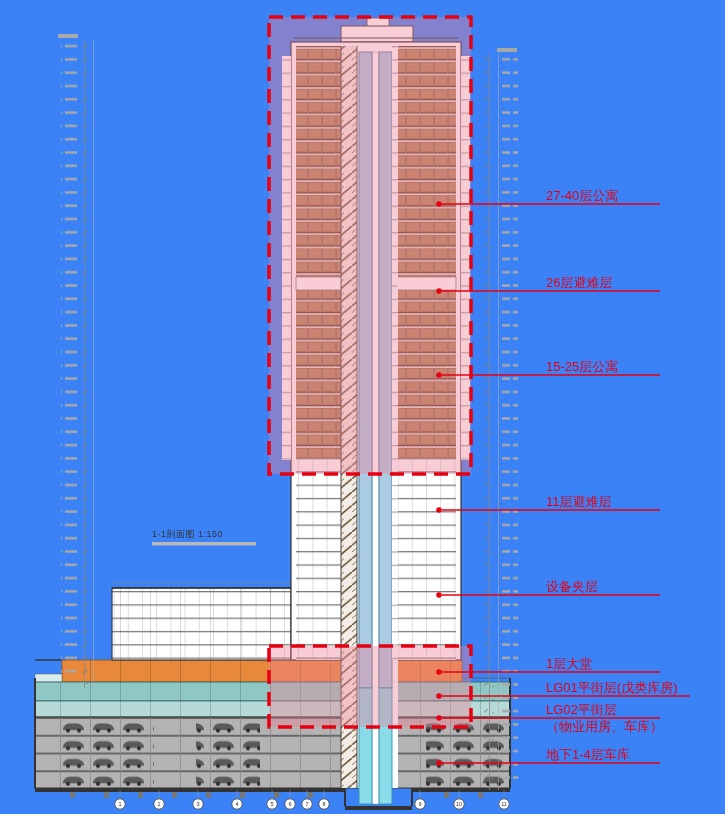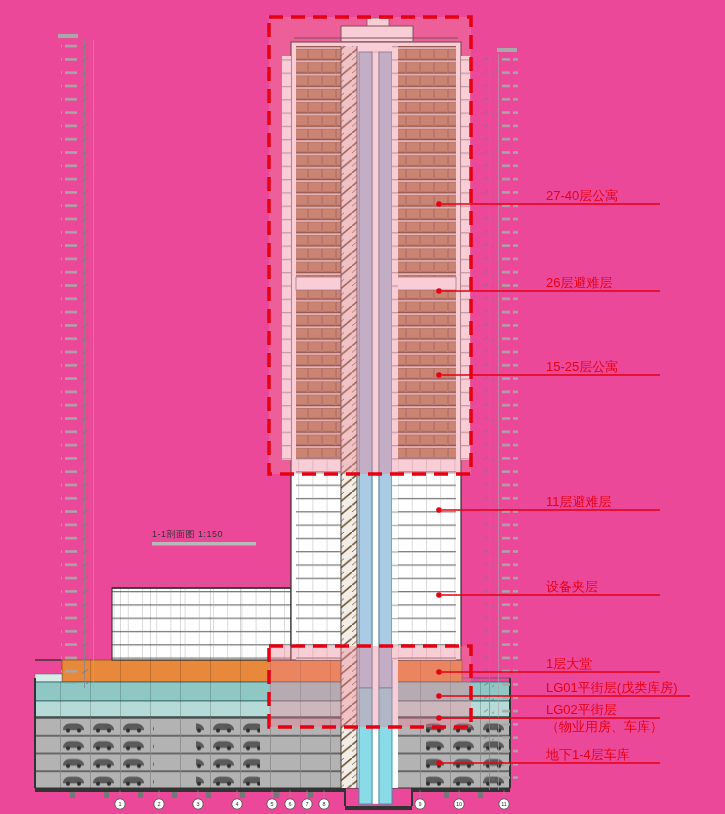--- a/index.html
+++ b/index.html
@@ -1,16 +1,16 @@
 <!DOCTYPE html>
 <html><head>
 <meta charset="utf-8">
 <style>
   html,body { margin:0; padding:0; background:#ffffff; }
-  .canvas { position:relative; width:725px; height:814px; background:#ec4899;
+  .canvas { position:relative; width:725px; height:814px; background:#3b82f6;
             font-family:"Liberation Sans", sans-serif; overflow:hidden; }
   svg { position:absolute; left:0; top:0; }
   .anno  { font:13px "Liberation Sans", sans-serif; fill:#e60012; }
   .leader{ stroke:#e60012; stroke-width:1.3; }
   .dot   { fill:#e60012; }
   .hl    { fill:#ee8296; fill-opacity:0.4; stroke-width:3.5; stroke-dasharray:14 8; fill-rule:evenodd; }
   .bub   { font:5.5px "Liberation Sans", sans-serif; fill:#333; text-anchor:middle; }
   .ttl   { font:9px "Liberation Sans", sans-serif; fill:#333; letter-spacing:0.5px; }
   .thin  { stroke:#555; stroke-width:0.8; fill:none; }
   .wall  { stroke:#333; fill:none; }

